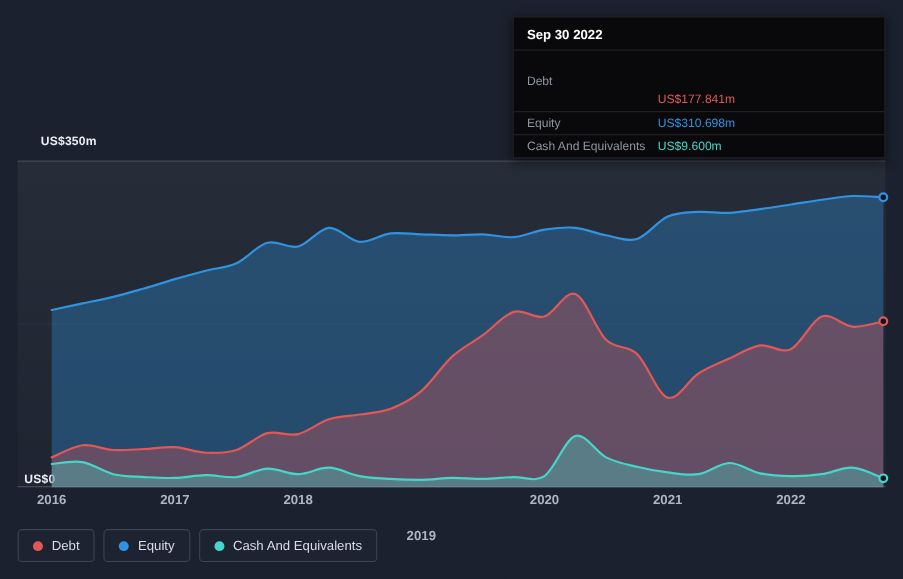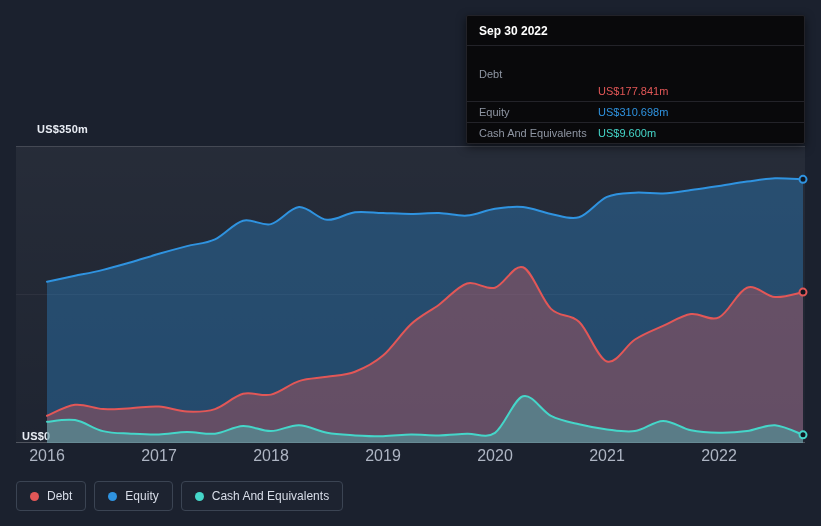--- a/index.html
+++ b/index.html
@@ -15,21 +15,21 @@
     position:absolute; left:16px; top:146px; width:789px; height:297px;
     background:linear-gradient(180deg, rgba(255,255,255,0.05), rgba(255,255,255,0.015));
   }
   #chart-svg { position:absolute; left:16px; top:146px; overflow:visible; display:block; }
   .y-label {
     position:absolute; left:22px; font-size:11px; font-weight:bold; color:#e9edf4; letter-spacing:0.2px;
   }
   .y-top    { top:123px;margin-left:15px; }
   .y-bottom { top:430px; }
   #x-axis { position:absolute; left:0; top:447px; width:100%; height:14px; }
-  #x-axis span { position:absolute; transform:translateX(-50%); font-size:16px; color:#aeb5c3; }
+  #x-axis span { position:absolute; transform:translateX(-50%); font-size:12px; color:#aeb5c3;font-weight:bold; }
 
   
   .tooltip {
     position:absolute; right:16px; top:15px; width:339px;
     background:#09090b; border:1px solid #222228; border-radius:2px;
     font-size:11px; box-shadow:0 3px 10px rgba(0,0,0,0.55);
   }
   .tt-date { padding:8px 12px 7px 12px; font-size:12px; font-weight:bold; color:#ffffff; }
   .tt-row { display:flex; align-items:center; }
   .tt-row.bordered { border-top:1px solid #232329; }
@@ -68,21 +68,21 @@
     <path d="M31.0,275.8C35.7,275.5,49.7,272.5,59.0,274.1C68.3,275.6,77.7,282.9,87.0,285.1C96.3,287.4,105.7,287.1,115.0,287.7C124.3,288.2,133.7,288.8,143.0,288.5C152.3,288.2,161.7,286.1,171.0,286.0C180.3,285.8,189.7,288.7,199.0,287.7C208.3,286.7,217.7,280.5,227.0,280.0C236.3,279.6,245.7,285.3,255.0,285.1C264.3,285.0,273.7,278.9,283.0,279.2C292.3,279.5,301.7,285.1,311.0,286.8C320.3,288.5,329.7,288.8,339.0,289.4C348.3,289.9,357.7,290.4,367.0,290.2C376.3,290.1,385.7,288.7,395.0,288.5C404.3,288.4,413.7,289.5,423.0,289.4C432.3,289.2,441.7,288.1,451.0,287.7C460.3,287.2,469.7,293.0,479.0,286.8C488.3,280.6,497.7,253.2,507.0,250.3C516.3,247.5,525.7,265.2,535.0,269.8C544.3,274.5,553.7,276.1,563.0,278.3C572.3,280.6,581.7,282.3,591.0,283.4C600.3,284.6,609.7,286.5,619.0,285.1C628.3,283.7,637.7,275.1,647.0,274.9C656.3,274.8,665.7,282.3,675.0,284.3C684.3,286.3,693.7,286.7,703.0,286.8C712.3,287.0,721.7,286.4,731.0,285.1C740.3,283.8,749.7,278.6,759.0,279.2C768.3,279.8,782.3,287.2,787.0,288.9" fill="none" stroke="#45d6c9" stroke-width="2" stroke-linejoin="round" stroke-linecap="round"></path>
     <circle cx="787" cy="146.08920857142854" r="3.5" fill="#10151f" stroke="#e25757" stroke-width="2"></circle>
     <circle cx="787" cy="33.35055428571428" r="3.5" fill="#10151f" stroke="#2f93e0" stroke-width="2"></circle>
     <circle cx="787" cy="288.85371428571426" r="3.5" fill="#10151f" stroke="#45d6c9" stroke-width="2"></circle>
   </svg>
 
 <div id="x-axis">
     <span style="left: 47px;">2016</span>
     <span style="left: 159px;">2017</span>
     <span style="left: 271px;">2018</span>
-    <span style="left: 383px;">2019</span>
+    <span style="left: 383px; margin-top: 33px;">2019</span>
     <span style="left: 495px;">2020</span>
     <span style="left: 607px;">2021</span>
     <span style="left: 719px;">2022</span>
   </div>
 
 <div class="tooltip">
   <div class="tt-date">Sep 30 2022</div>
   <div class="tt-row bordered">
     <span class="tt-label">Debt</span>
     <span class="tt-value" style="color: rgb(226, 87, 87); margin-top: 35px;">US$177.841m</span>

